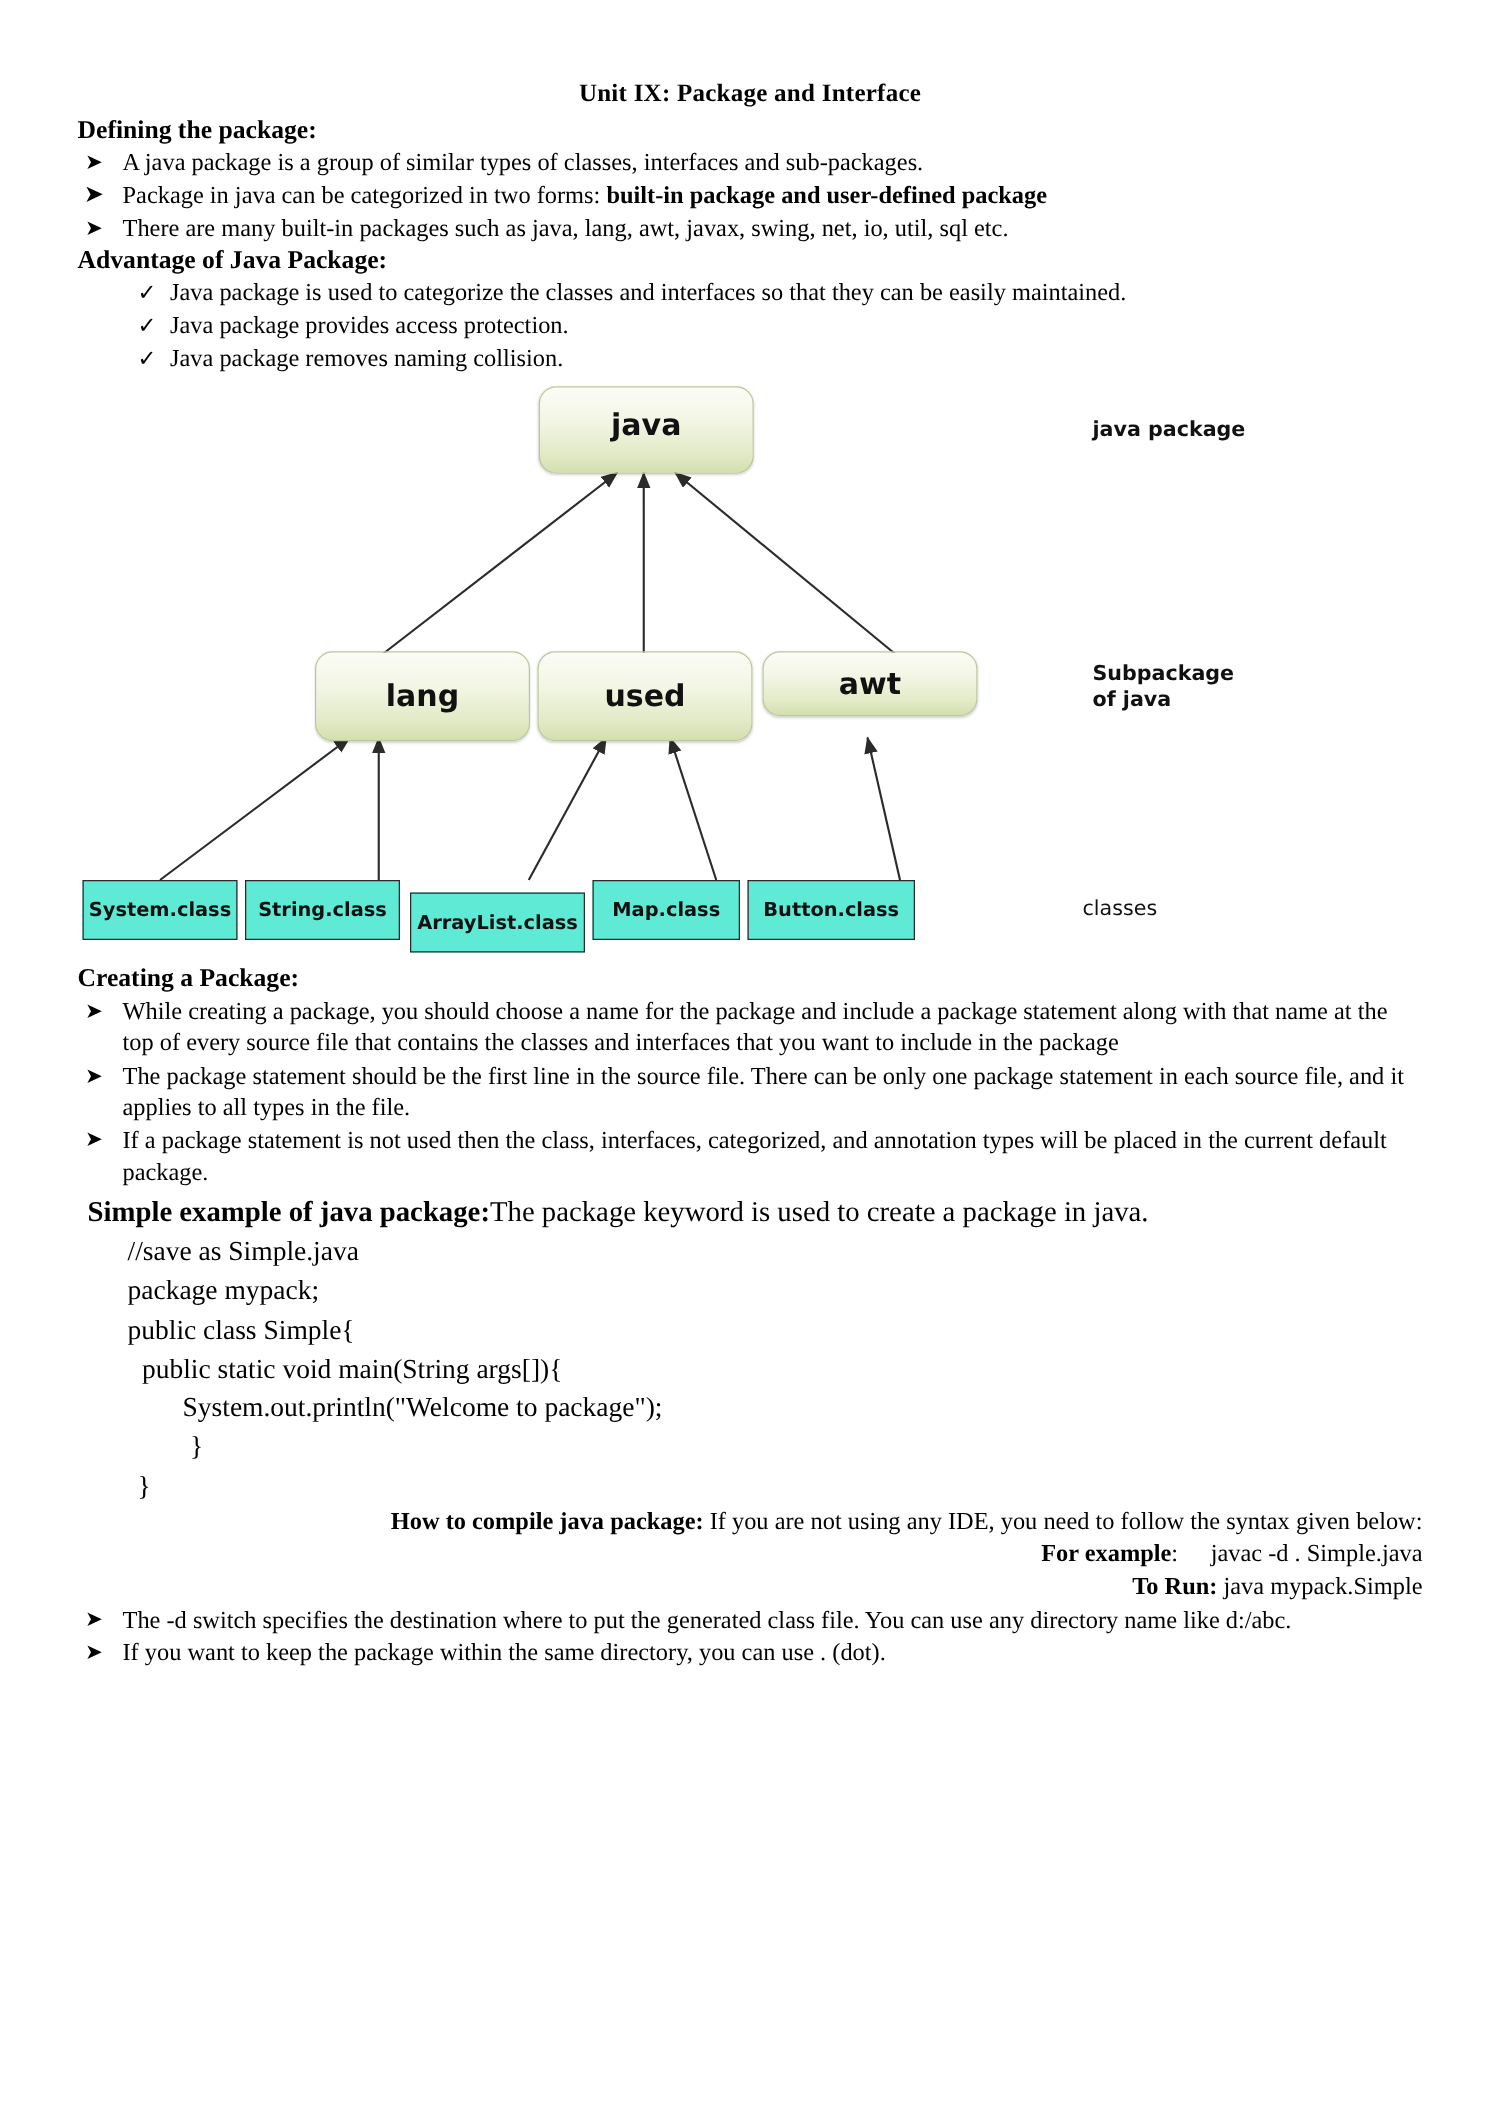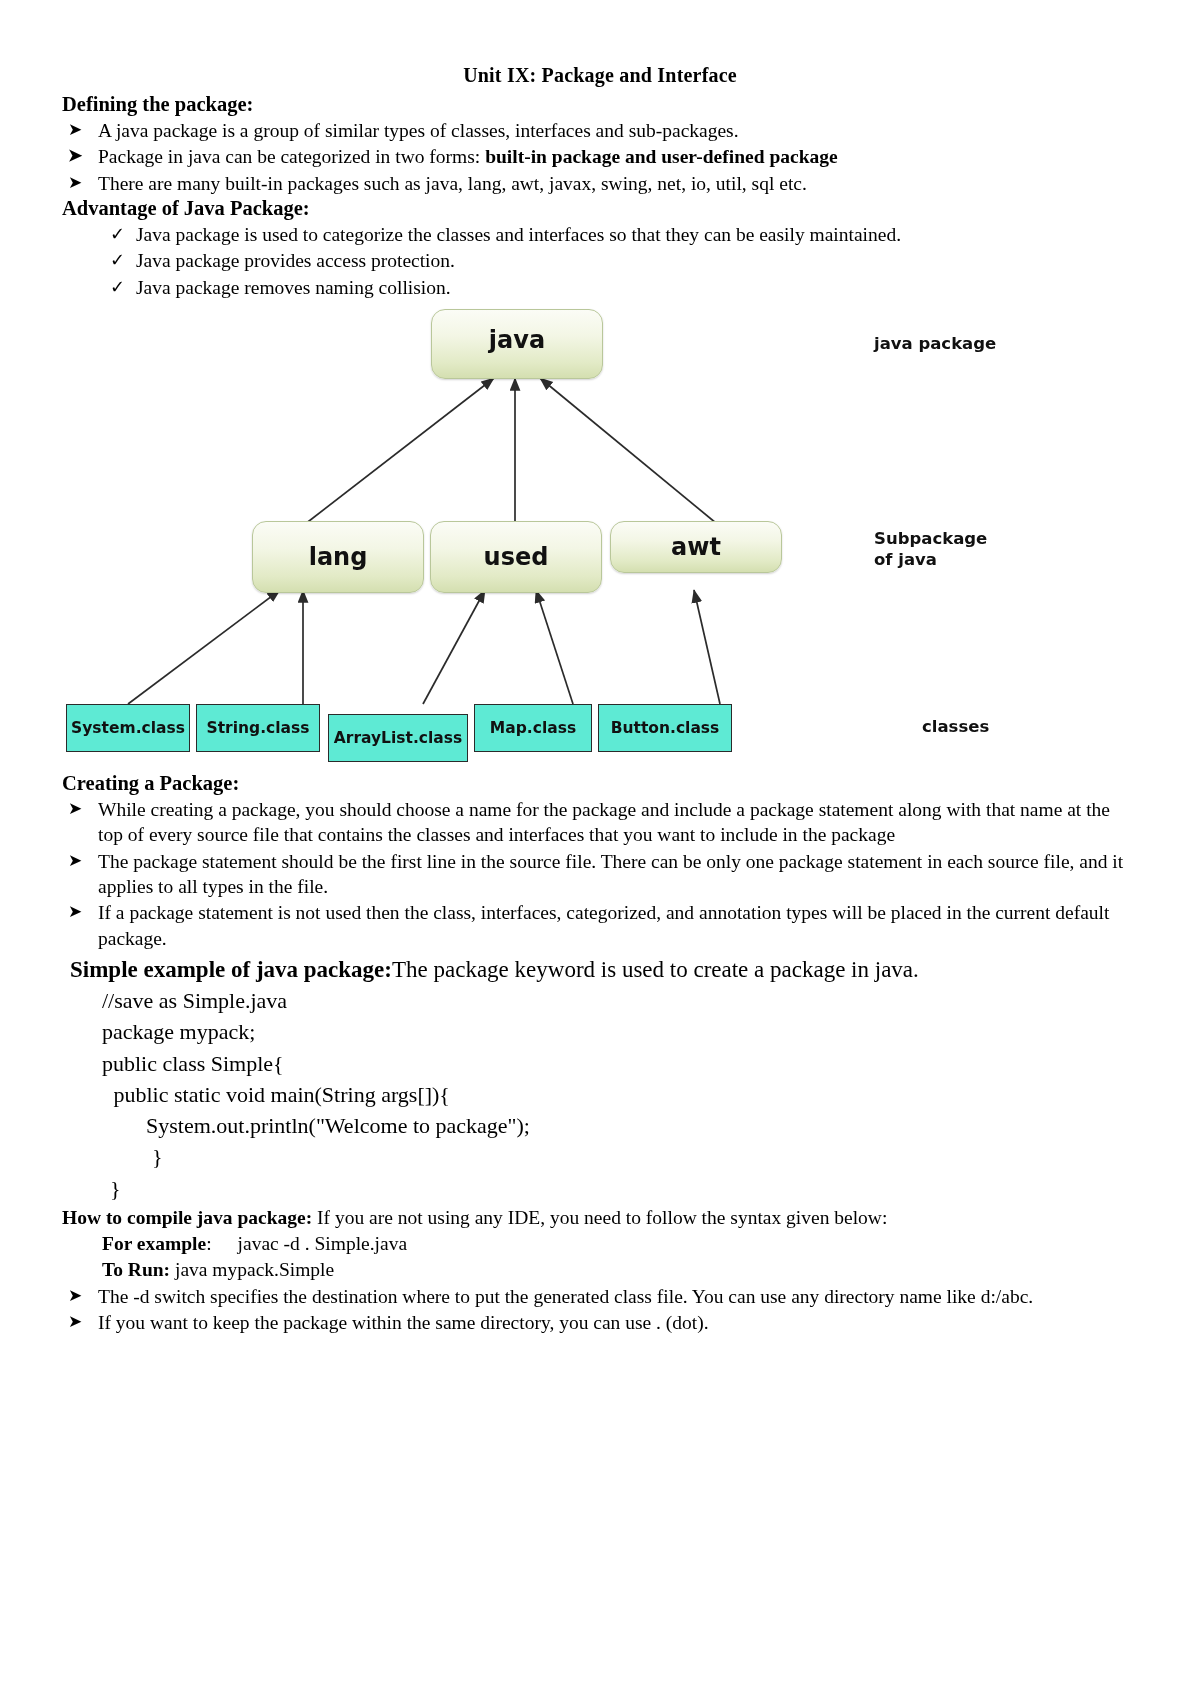--- a/index.html
+++ b/index.html
@@ -125,20 +125,21 @@
   .code-line.i1 { margin-left: 46px; }
   .code-line.i2 { margin-left: 62px; }
   .code-line.i3 { margin-left: 68px; }
   .code-line.i4 { margin-left: 48px; }
 
   
   .plain-line {
     font-size: 19.5px;
     line-height: 1.30;
     margin: 1px 0;
+    text-align: right;
   }
   .plain-line.ind1 { margin-left: 42px; }
   .plain-line.ind2 { margin-left: 40px; }
   .gap { display: inline-block; width: 26px; }
 </style>
 </head>
 <body>
 
 <div id="page">
 
@@ -209,21 +210,21 @@
     <div class="pkg-box" style="left:548px; top:215px; width:172px; height:52px;">awt</div>
 
     <div class="cls-box" style="left:4px; top:398px; width:124px; height:48px;">System.class</div>
     <div class="cls-box" style="left:134px; top:398px; width:124px; height:48px;">String.class</div>
     <div class="cls-box" style="left:266px; top:408px; width:140px; height:48px;">ArrayList.class</div>
     <div class="cls-box" style="left:412px; top:398px; width:118px; height:48px;">Map.class</div>
     <div class="cls-box" style="left:536px; top:398px; width:134px; height:48px;">Button.class</div>
 
     <div class="side-note" style="left:812px; top:27px;">java package</div>
     <div class="side-note" style="left:812px; top:222px;"><span>Subpackage</span><br><span>of java</span></div>
-    <div class="side-note" style="left:860px; top:410px; font-weight:bold;">classes</div>
+    <div class="side-note" style="left:804px; top:410px; font-weight:normal;">classes</div>
   </div>
 
   <div class="sec-head">Creating a Package:</div>
 
   <div class="bullet-row">
     <span class="mark">➤</span>
     <span class="txt">While creating a package, you should choose a name for the package and include a package statement along with that name at the top of every source file that contains the classes and interfaces that you want to include in the package</span>
   </div>
   <div class="bullet-row">
     <span class="mark">➤</span>

